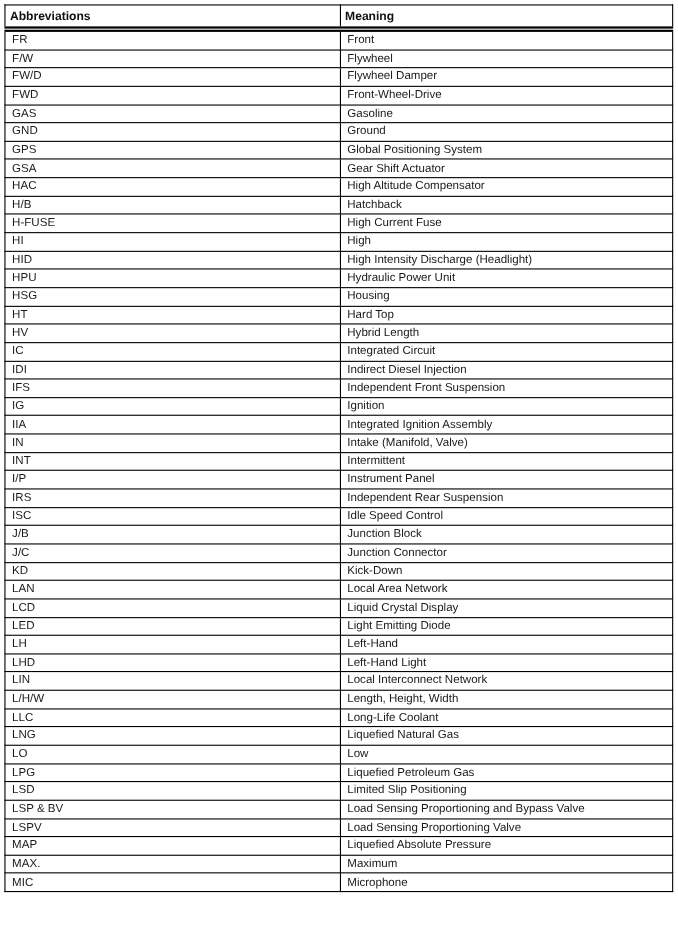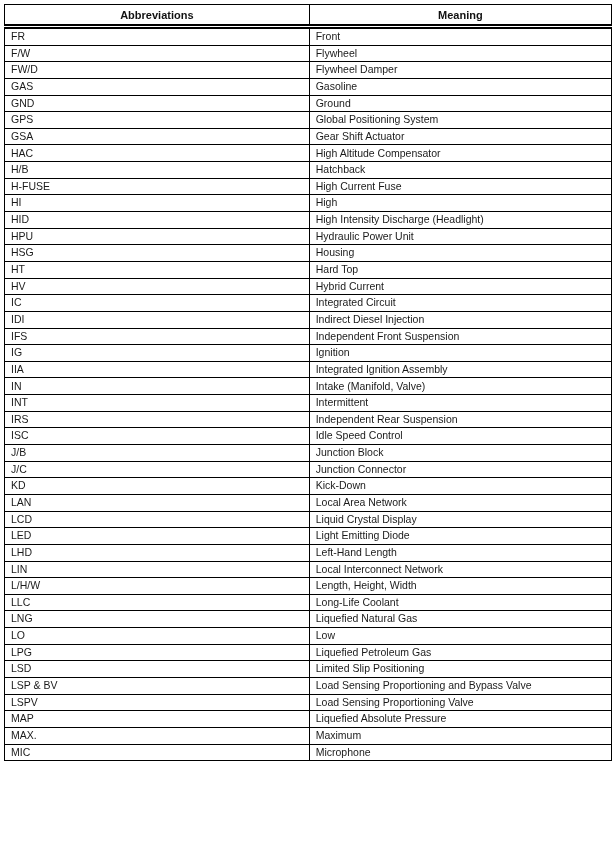--- a/index.html
+++ b/index.html
@@ -23,21 +23,21 @@
     table-layout: fixed;
   }
   table.abbr-table col.c1 { width: 50.2%; }
   table.abbr-table col.c2 { width: 49.8%; }
   table.abbr-table th {
     border: 1px solid #000000;
     border-bottom: 5px double #000000;
     font-size: 11px;
     font-weight: bold;
     color: #111111;
-    text-align: center;
+    text-align: left;
     height: 17px;
     padding: 1px 4px;
     vertical-align: middle;
   }
   table.abbr-table td {
     border: 1px solid #000000;
     font-size: 10.5px;
     color: #1a1a1a;
     height: 15.65px;
     padding: 0 6px;
@@ -69,20 +69,24 @@
         </tr>
         <tr>
           <td>F/W</td>
           <td>Flywheel</td>
         </tr>
         <tr>
           <td>FW/D</td>
           <td>Flywheel Damper</td>
         </tr>
         <tr>
+          <td>FWD</td>
+          <td>Front-Wheel-Drive</td>
+        </tr>
+        <tr>
           <td>GAS</td>
           <td>Gasoline</td>
         </tr>
         <tr>
           <td>GND</td>
           <td>Ground</td>
         </tr>
         <tr>
           <td>GPS</td>
           <td>Global Positioning System</td>
@@ -118,21 +122,21 @@
         <tr>
           <td>HSG</td>
           <td>Housing</td>
         </tr>
         <tr>
           <td>HT</td>
           <td>Hard Top</td>
         </tr>
         <tr>
           <td>HV</td>
-          <td>Hybrid Current</td>
+          <td>Hybrid Length</td>
         </tr>
         <tr>
           <td>IC</td>
           <td>Integrated Circuit</td>
         </tr>
         <tr>
           <td>IDI</td>
           <td>Indirect Diesel Injection</td>
         </tr>
         <tr>
@@ -149,20 +153,24 @@
         </tr>
         <tr>
           <td>IN</td>
           <td>Intake (Manifold, Valve)</td>
         </tr>
         <tr>
           <td>INT</td>
           <td>Intermittent</td>
         </tr>
         <tr>
+          <td>I/P</td>
+          <td>Instrument Panel</td>
+        </tr>
+        <tr>
           <td>IRS</td>
           <td>Independent Rear Suspension</td>
         </tr>
         <tr>
           <td>ISC</td>
           <td>Idle Speed Control</td>
         </tr>
         <tr>
           <td>J/B</td>
           <td>Junction Block</td>
@@ -181,22 +189,26 @@
         </tr>
         <tr>
           <td>LCD</td>
           <td>Liquid Crystal Display</td>
         </tr>
         <tr>
           <td>LED</td>
           <td>Light Emitting Diode</td>
         </tr>
         <tr>
+          <td>LH</td>
+          <td>Left-Hand</td>
+        </tr>
+        <tr>
           <td>LHD</td>
-          <td>Left-Hand Length</td>
+          <td>Left-Hand Light</td>
         </tr>
         <tr>
           <td>LIN</td>
           <td>Local Interconnect Network</td>
         </tr>
         <tr>
           <td>L/H/W</td>
           <td>Length, Height, Width</td>
         </tr>
         <tr>

